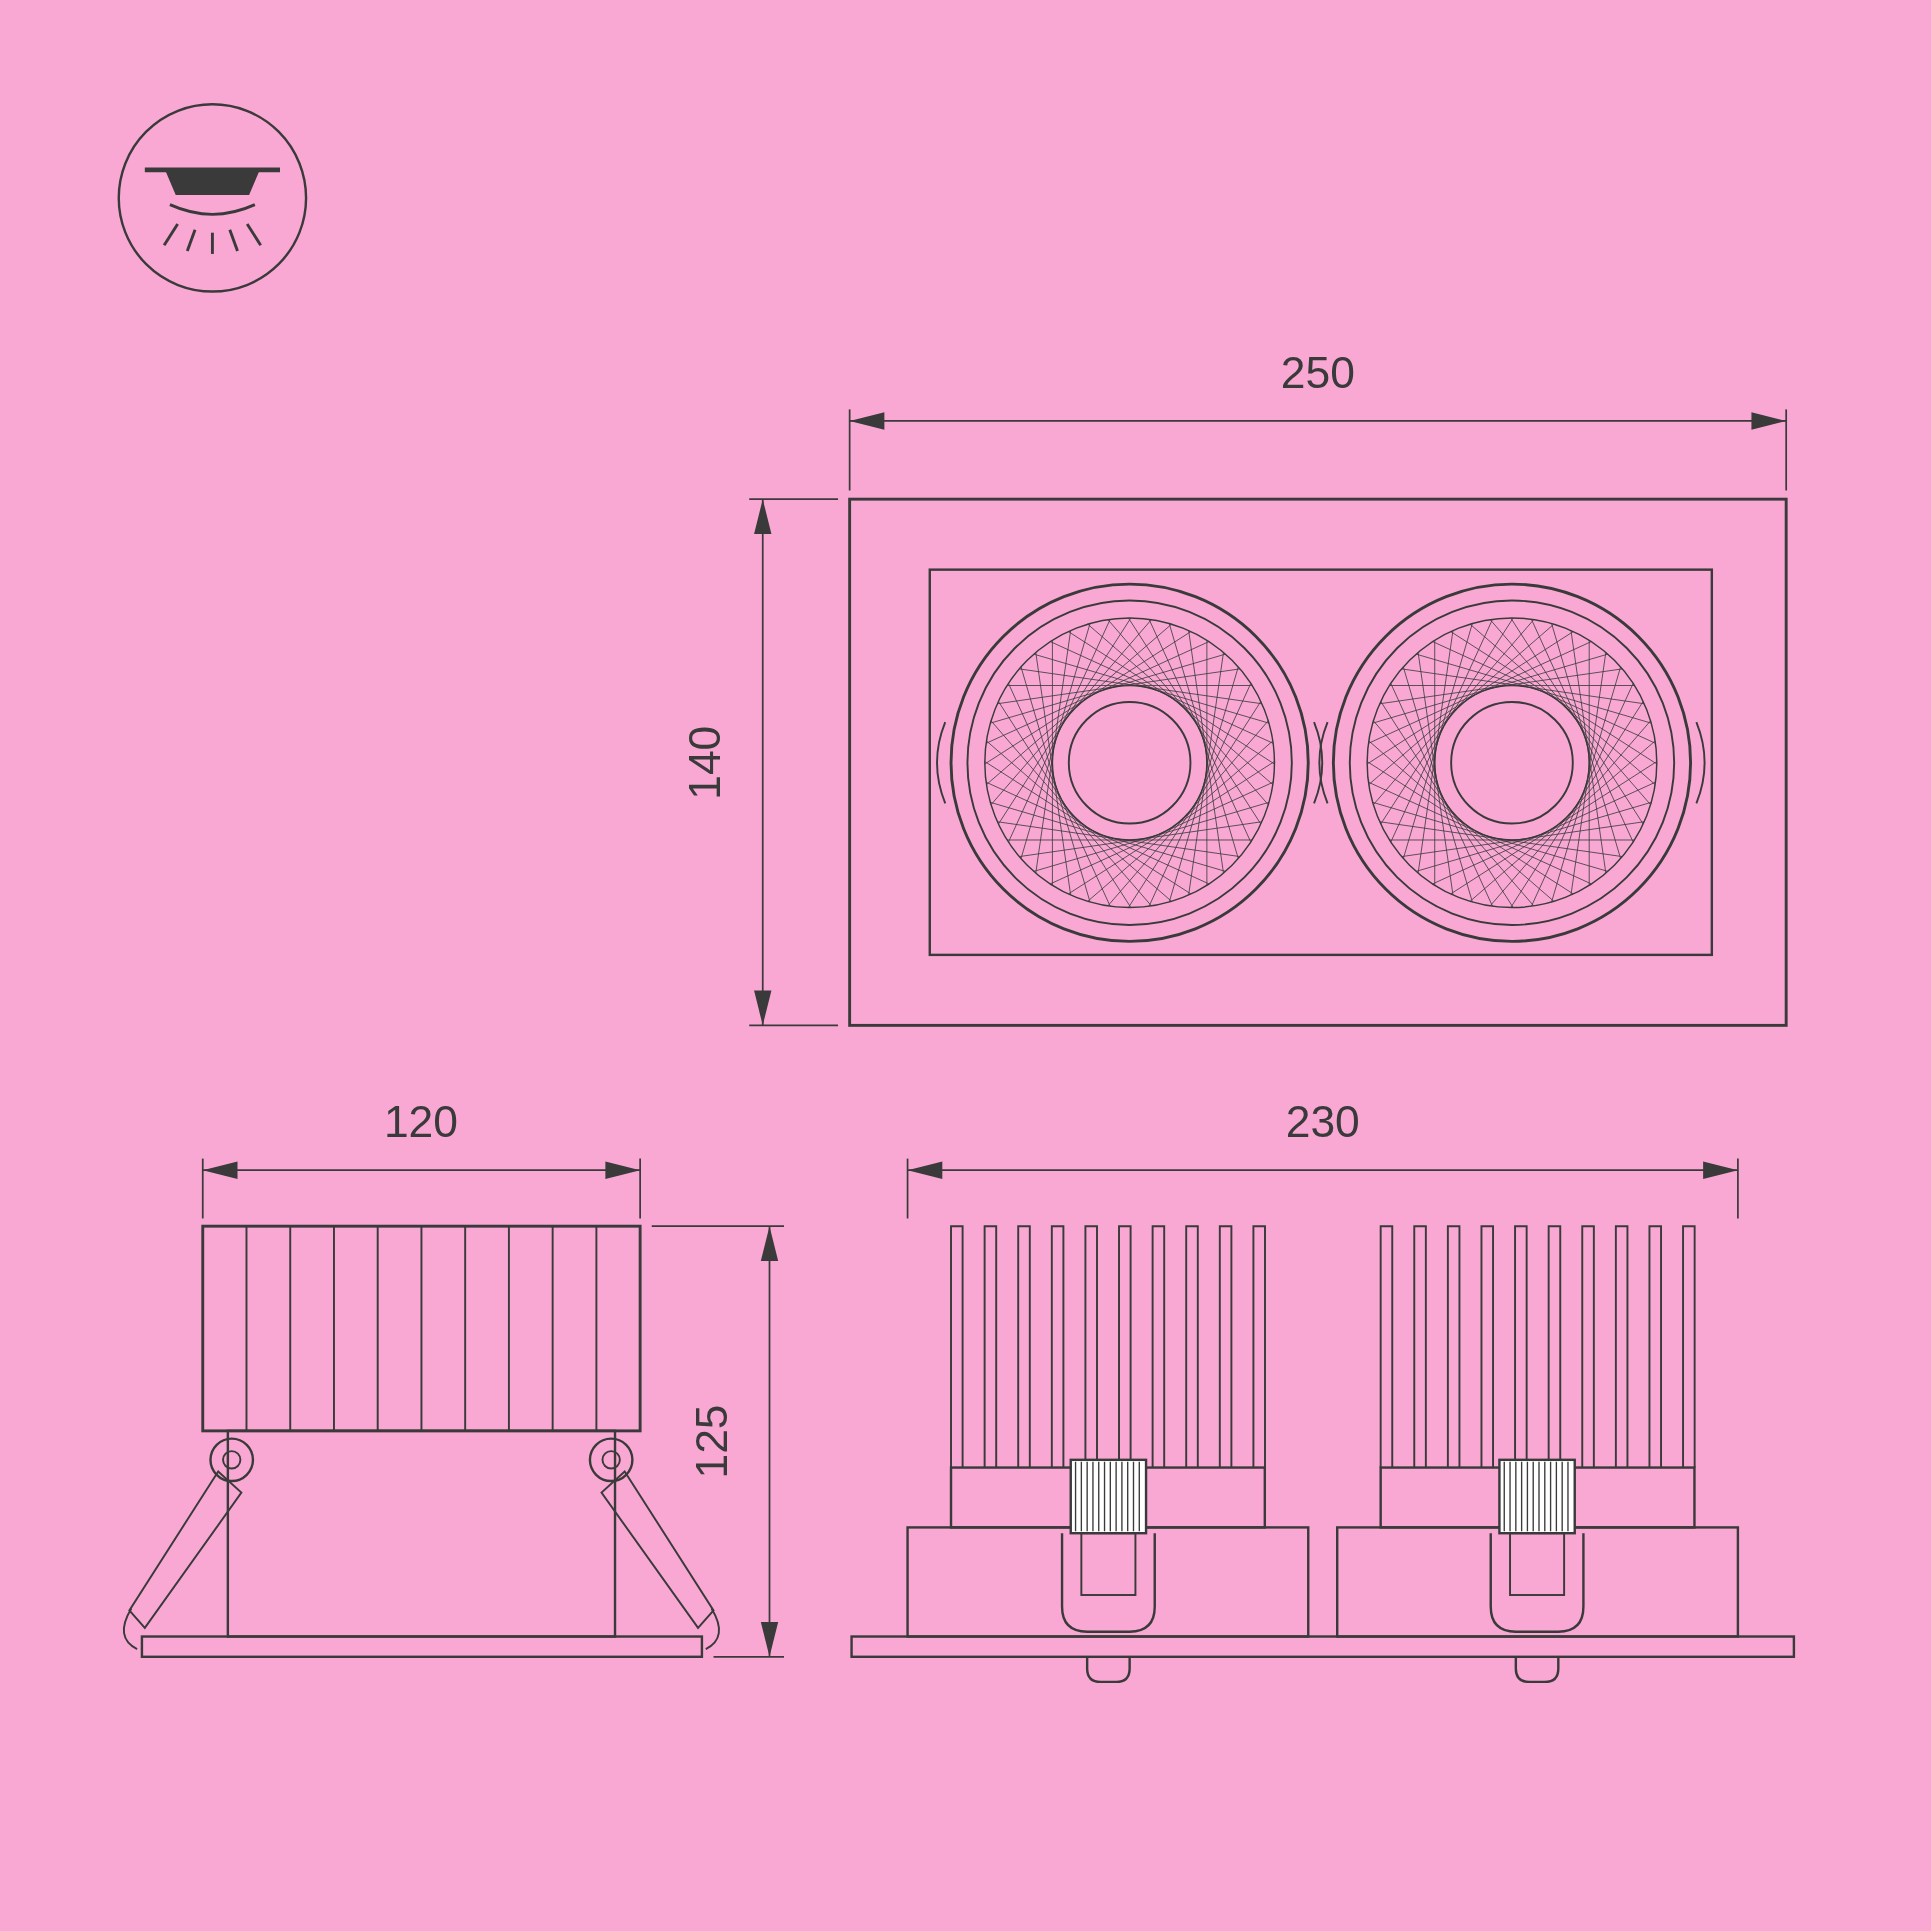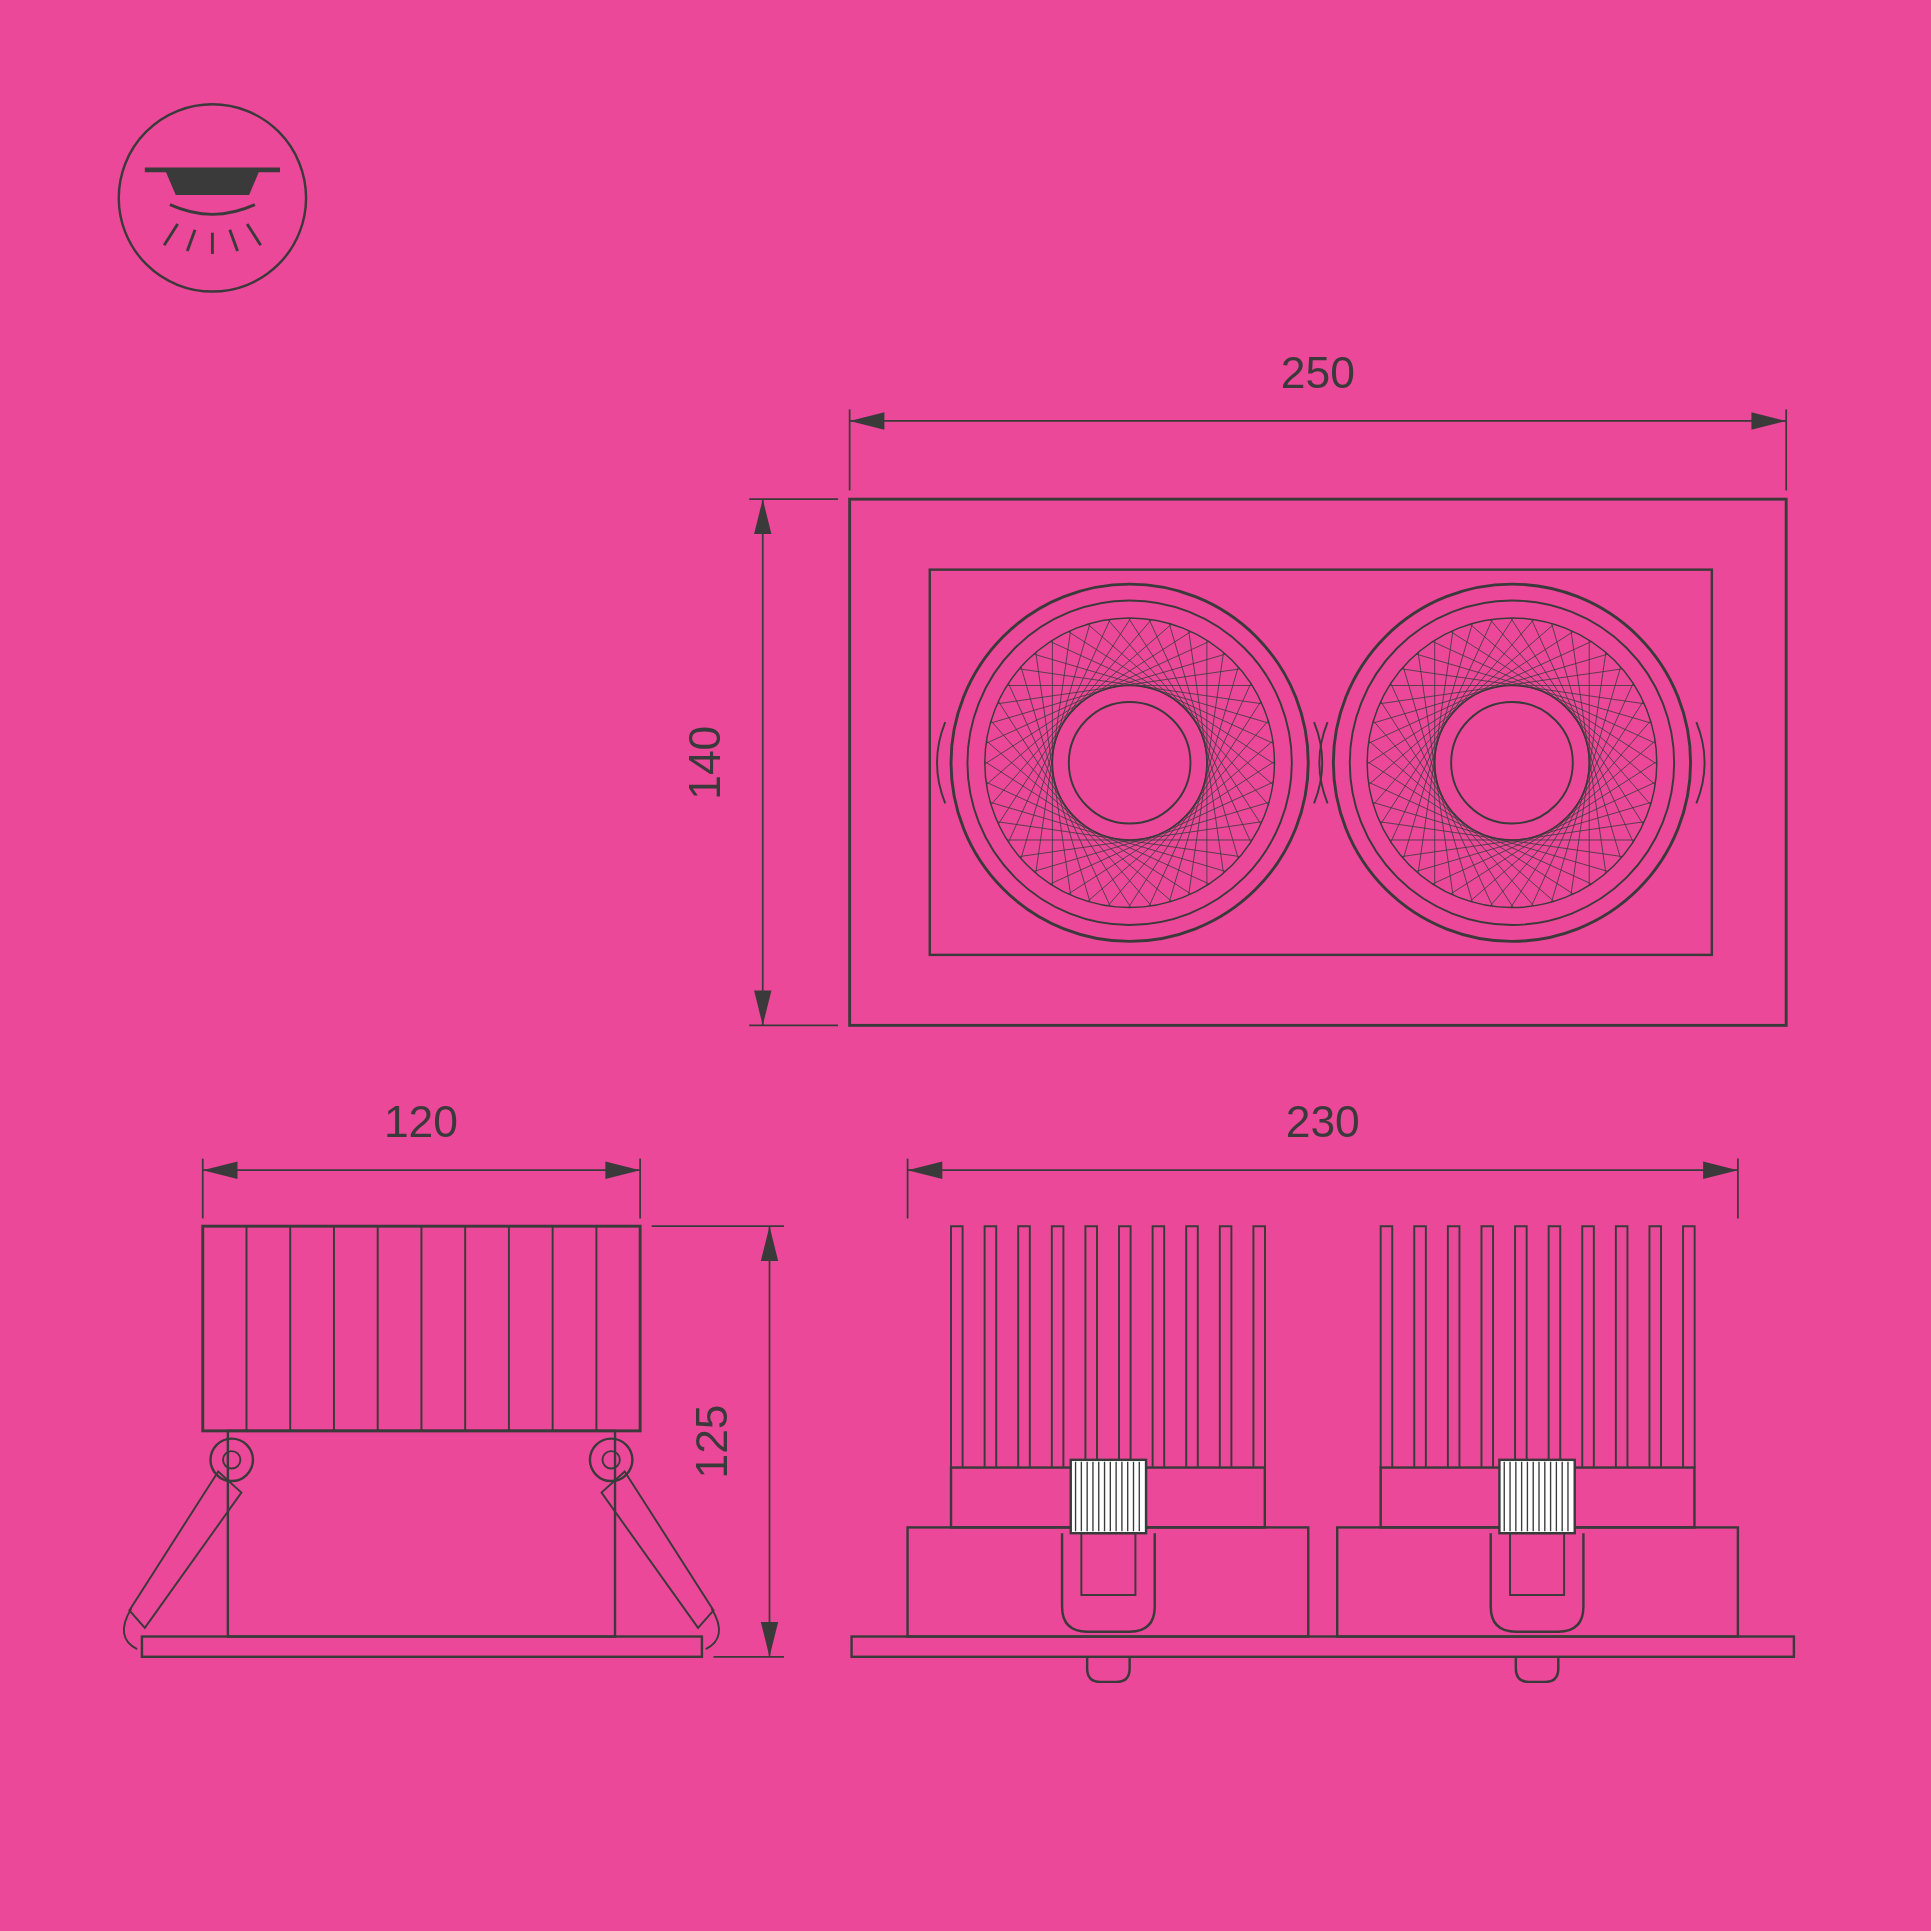--- a/index.html
+++ b/index.html
@@ -1,16 +1,16 @@
 <!DOCTYPE html>
 <html><head>
 <meta charset="utf-8">
 <style>
   html,body{margin:0;padding:0;background:#ffffff;}
-  .canvas{width:1931px;height:1931px;position:relative;background:#ec4899;overflow:hidden;}
+  .canvas{width:1931px;height:1931px;position:relative;background:#f9a8d4;overflow:hidden;}
   svg{display:block;}
   text{font-family:"Liberation Sans", sans-serif;font-size:46px;fill:#3a3a3a;font-weight:400;}
 </style>
 </head>
 <body>
 
 <div class="canvas">
 <svg id="drawing" viewBox="0 0 2000 2000" width="1931" height="1931">
 
   <g stroke="#3a3a3a" fill="none" stroke-width="2.5">

